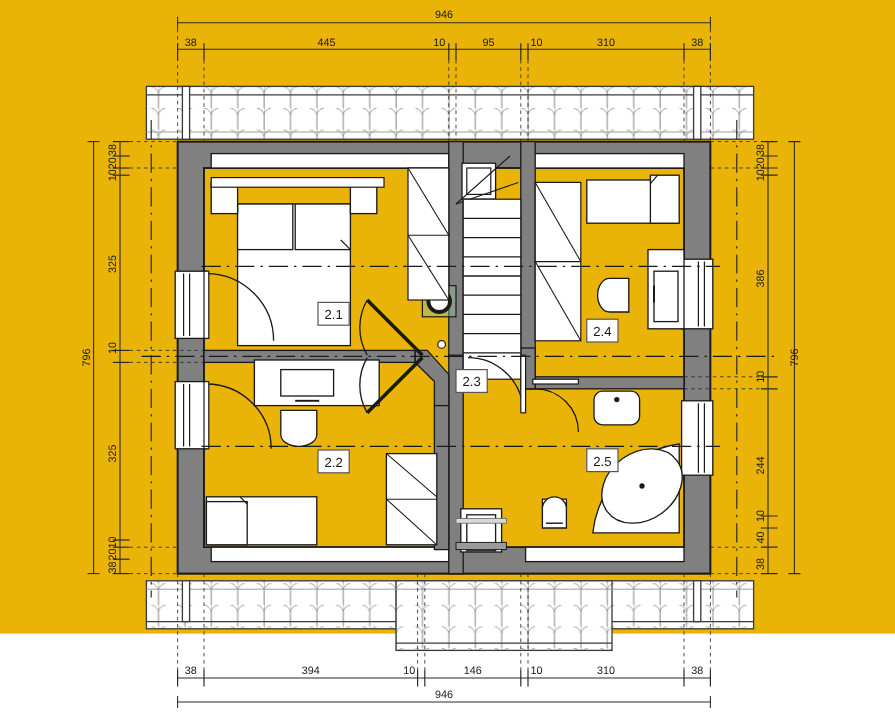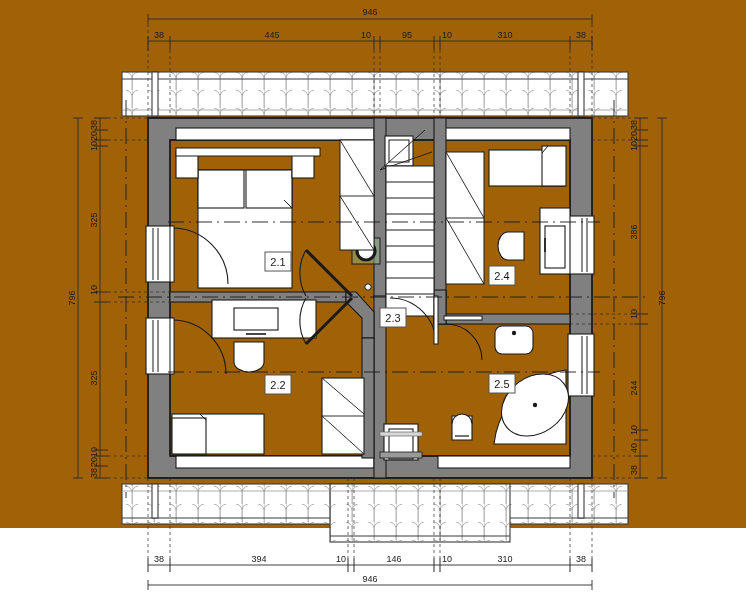--- a/index.html
+++ b/index.html
@@ -1,17 +1,17 @@
 <!DOCTYPE html>
 <html><head>
 <meta charset="utf-8">
 <style>
   html,body{margin:0;padding:0;background:#ffffff;}
   body{width:746px;height:600px;overflow:hidden;font-family:"Liberation Sans",sans-serif;}
-  #stage{position:relative;width:746px;height:528px;background:#a16207;}
+  #stage{position:relative;width:746px;height:528px;background:#eab308;}
   #plan{position:absolute;left:0;top:0;width:746px;height:600px;}
 </style>
 </head>
 <body>
 
 <div id="stage">
   <svg id="plan" viewBox="0 0 746 600">
     <defs>
       <pattern id="rooftile" x="0" y="0" width="22" height="18" patternUnits="userSpaceOnUse">
         <rect x="0" y="0" width="22" height="18" fill="#ffffff"></rect>

